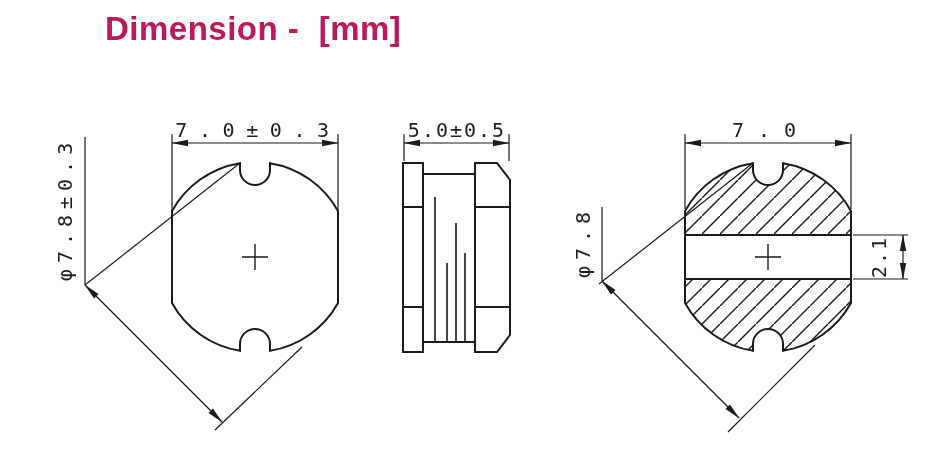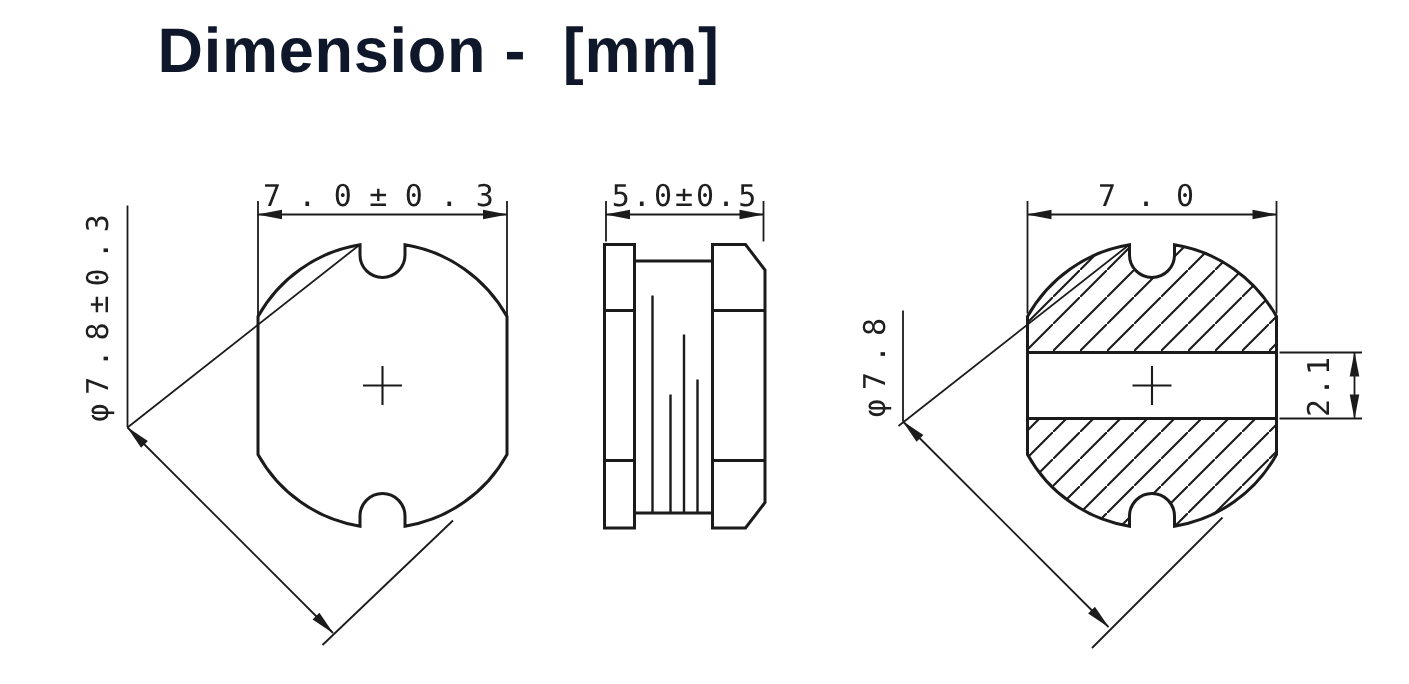--- a/index.html
+++ b/index.html
@@ -13,23 +13,23 @@
     height: 456px;
     background: #ffffff;
     overflow: hidden;
     font-family: "Liberation Sans", sans-serif;
   }
   .title {
     position: absolute;
     left: 105px;
     top: 10px;
     font-family: "Liberation Sans", sans-serif;
-    font-size: 42px;
+    font-size: 33px;
     font-weight: 700;
-    color: #0f172a;
+    color: #be185d;
     letter-spacing: 0.5px;
     white-space: pre;
   }
   svg.drawing {
     position: absolute;
     left: 0;
     top: 0;
   }
   
   .ol   { fill: none; stroke: #1b1b1b; stroke-width: 2; }

